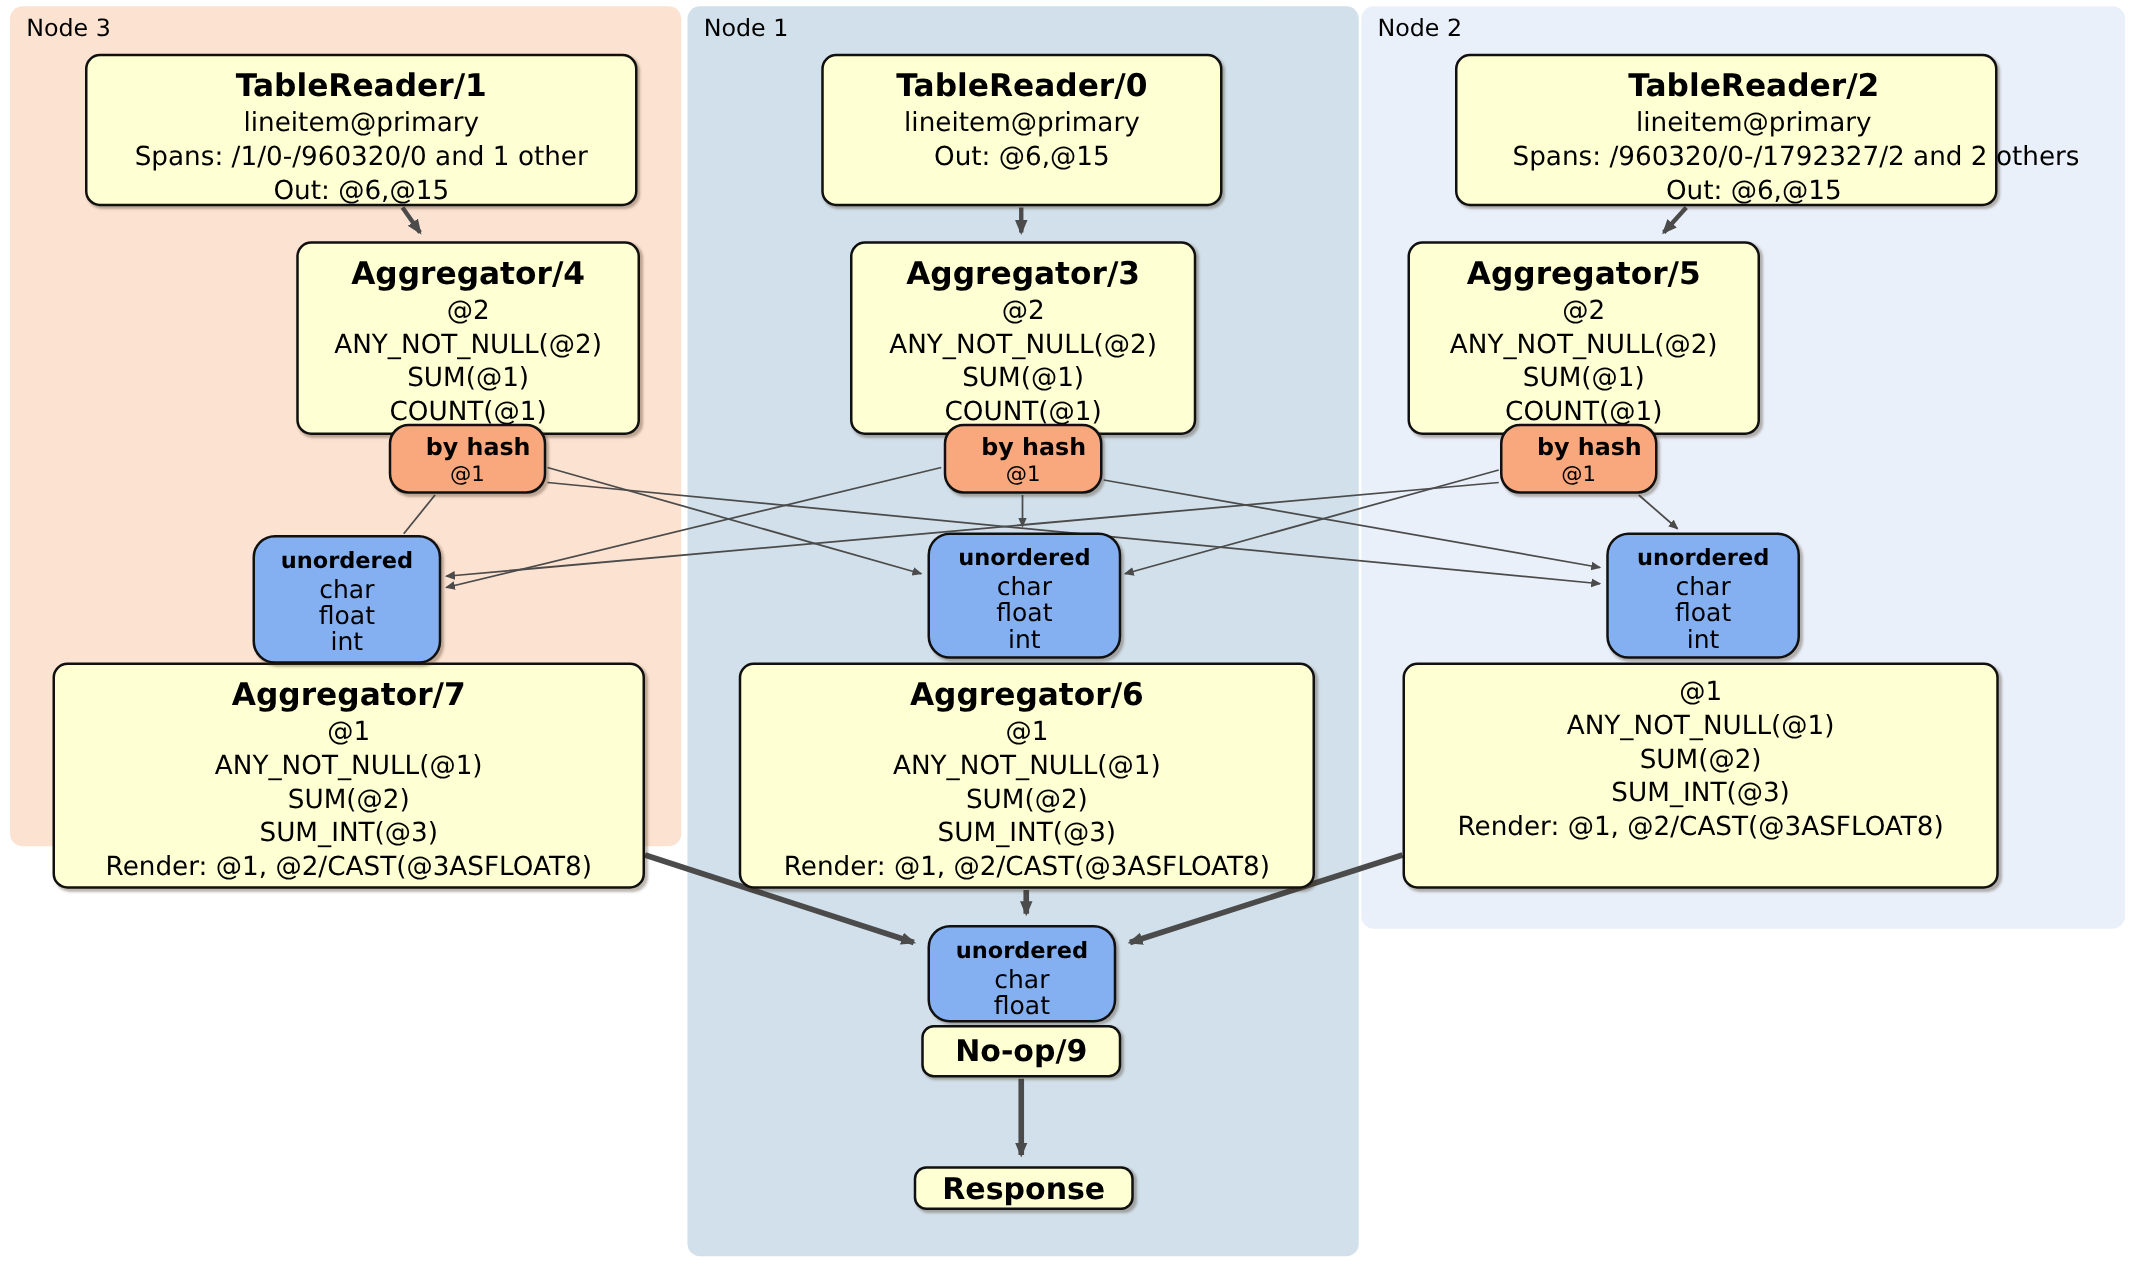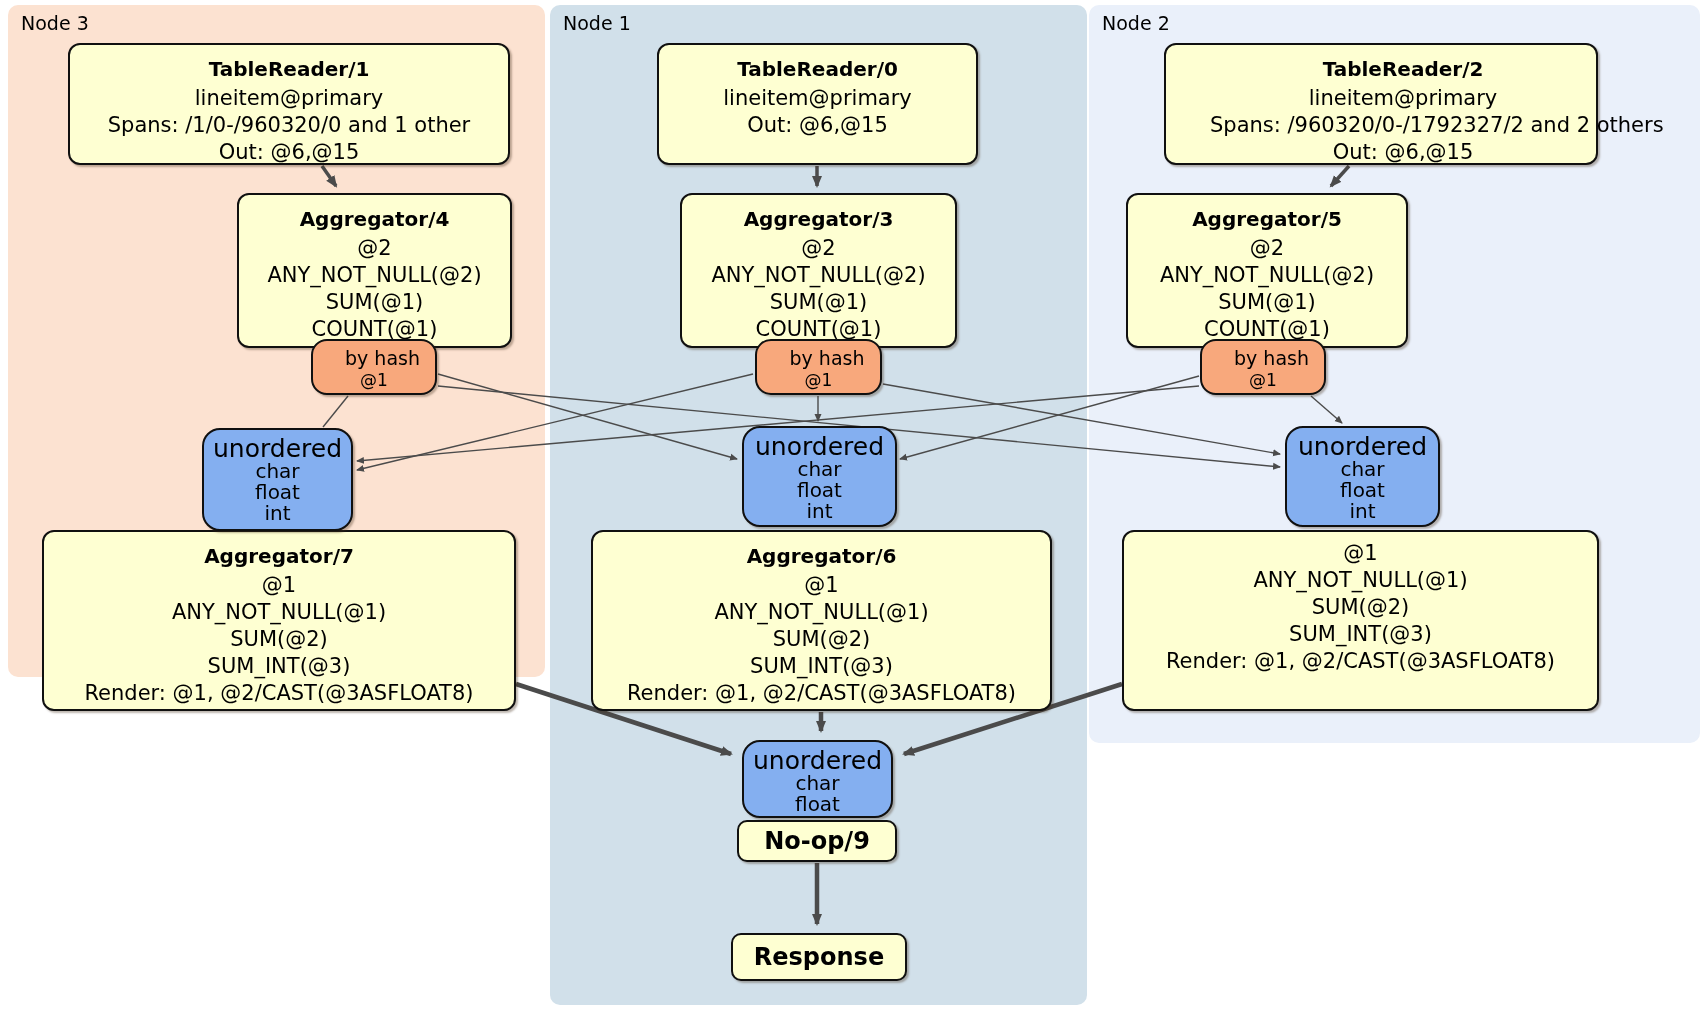--- a/index.html
+++ b/index.html
@@ -15,27 +15,27 @@
   .node-label { position:absolute; left:13px; top:7px; font-size:19px; color:#000; }
 
   #edge-layer { position:absolute; left:0; top:0; z-index:1; }
   .edge-thin { stroke:var(--edge_color); stroke-width:1.4; fill:none; }
   .edge-med  { stroke:var(--edge_color); stroke-width:3.5; fill:none; }
   .edge-bold { stroke:var(--edge_color); stroke-width:4.5; fill:none; }
 
   .box { position:absolute; z-index:2; box-sizing:border-box; text-align:center;
          border:2px solid #101010; box-shadow:2px 2px 2px rgba(70,50,30,0.35); }
   .proc { background:var(--processor_fill); border-radius:12px; font-size:21px; padding-top:8px; }
-  .proc .ptitle { font-weight:bold; font-size:20px; line-height:32px; white-space:nowrap; }
+  .proc .ptitle { font-weight:bold; font-size:25px; line-height:32px; white-space:nowrap; }
   .proc .pline  { line-height:27px; white-space:nowrap; }
   .router { background:var(--router_fill); border-radius:16px; padding-top:5px; }
-  .router .rtitle { font-weight:normal; font-size:19px; line-height:24px;margin-left:17px; }
+  .router .rtitle { font-weight:bold; font-size:19px; line-height:24px;margin-left:17px; }
   .router .rdetail { font-size:17px; line-height:20px; }
   .sync { background:var(--sync_fill); border-radius:18px; padding-top:7px; }
-  .sync .stitle { font-weight:normal; font-size:25px; line-height:24px; }
+  .sync .stitle { font-weight:bold; font-size:18px; line-height:24px; }
   .sync .stype  { font-size:20px; line-height:21px; }
   .mini { background:var(--processor_fill); border-radius:10px; font-weight:bold;
           font-size:24px; display:flex; align-items:center; justify-content:center; }
 </style>
 </head>
 <body>
 
 <div id="canvas">
 
   <div class="node-region" id="region-node3">
@@ -176,17 +176,17 @@
   </div>
   <div class="box sync" style="left:742px;top:740px;width:151px;height:78px;">
     <div class="stitle">unordered</div>
     <div class="stype">char</div>
     <div class="stype">float</div>
   </div>
 
   <div class="box mini" style="left:737px;top:820px;width:160px;height:42px;">
     <span>No-op/9</span>
   </div>
-  <div class="box mini" style="left:731px;top:933px;width:176px;height:48px;">
+  <div class="box mini" style="left:731px;top:933px;width:176px;height:35px;">
     <span>Response</span>
   </div>
 
 </div>
 
 </body></html>

